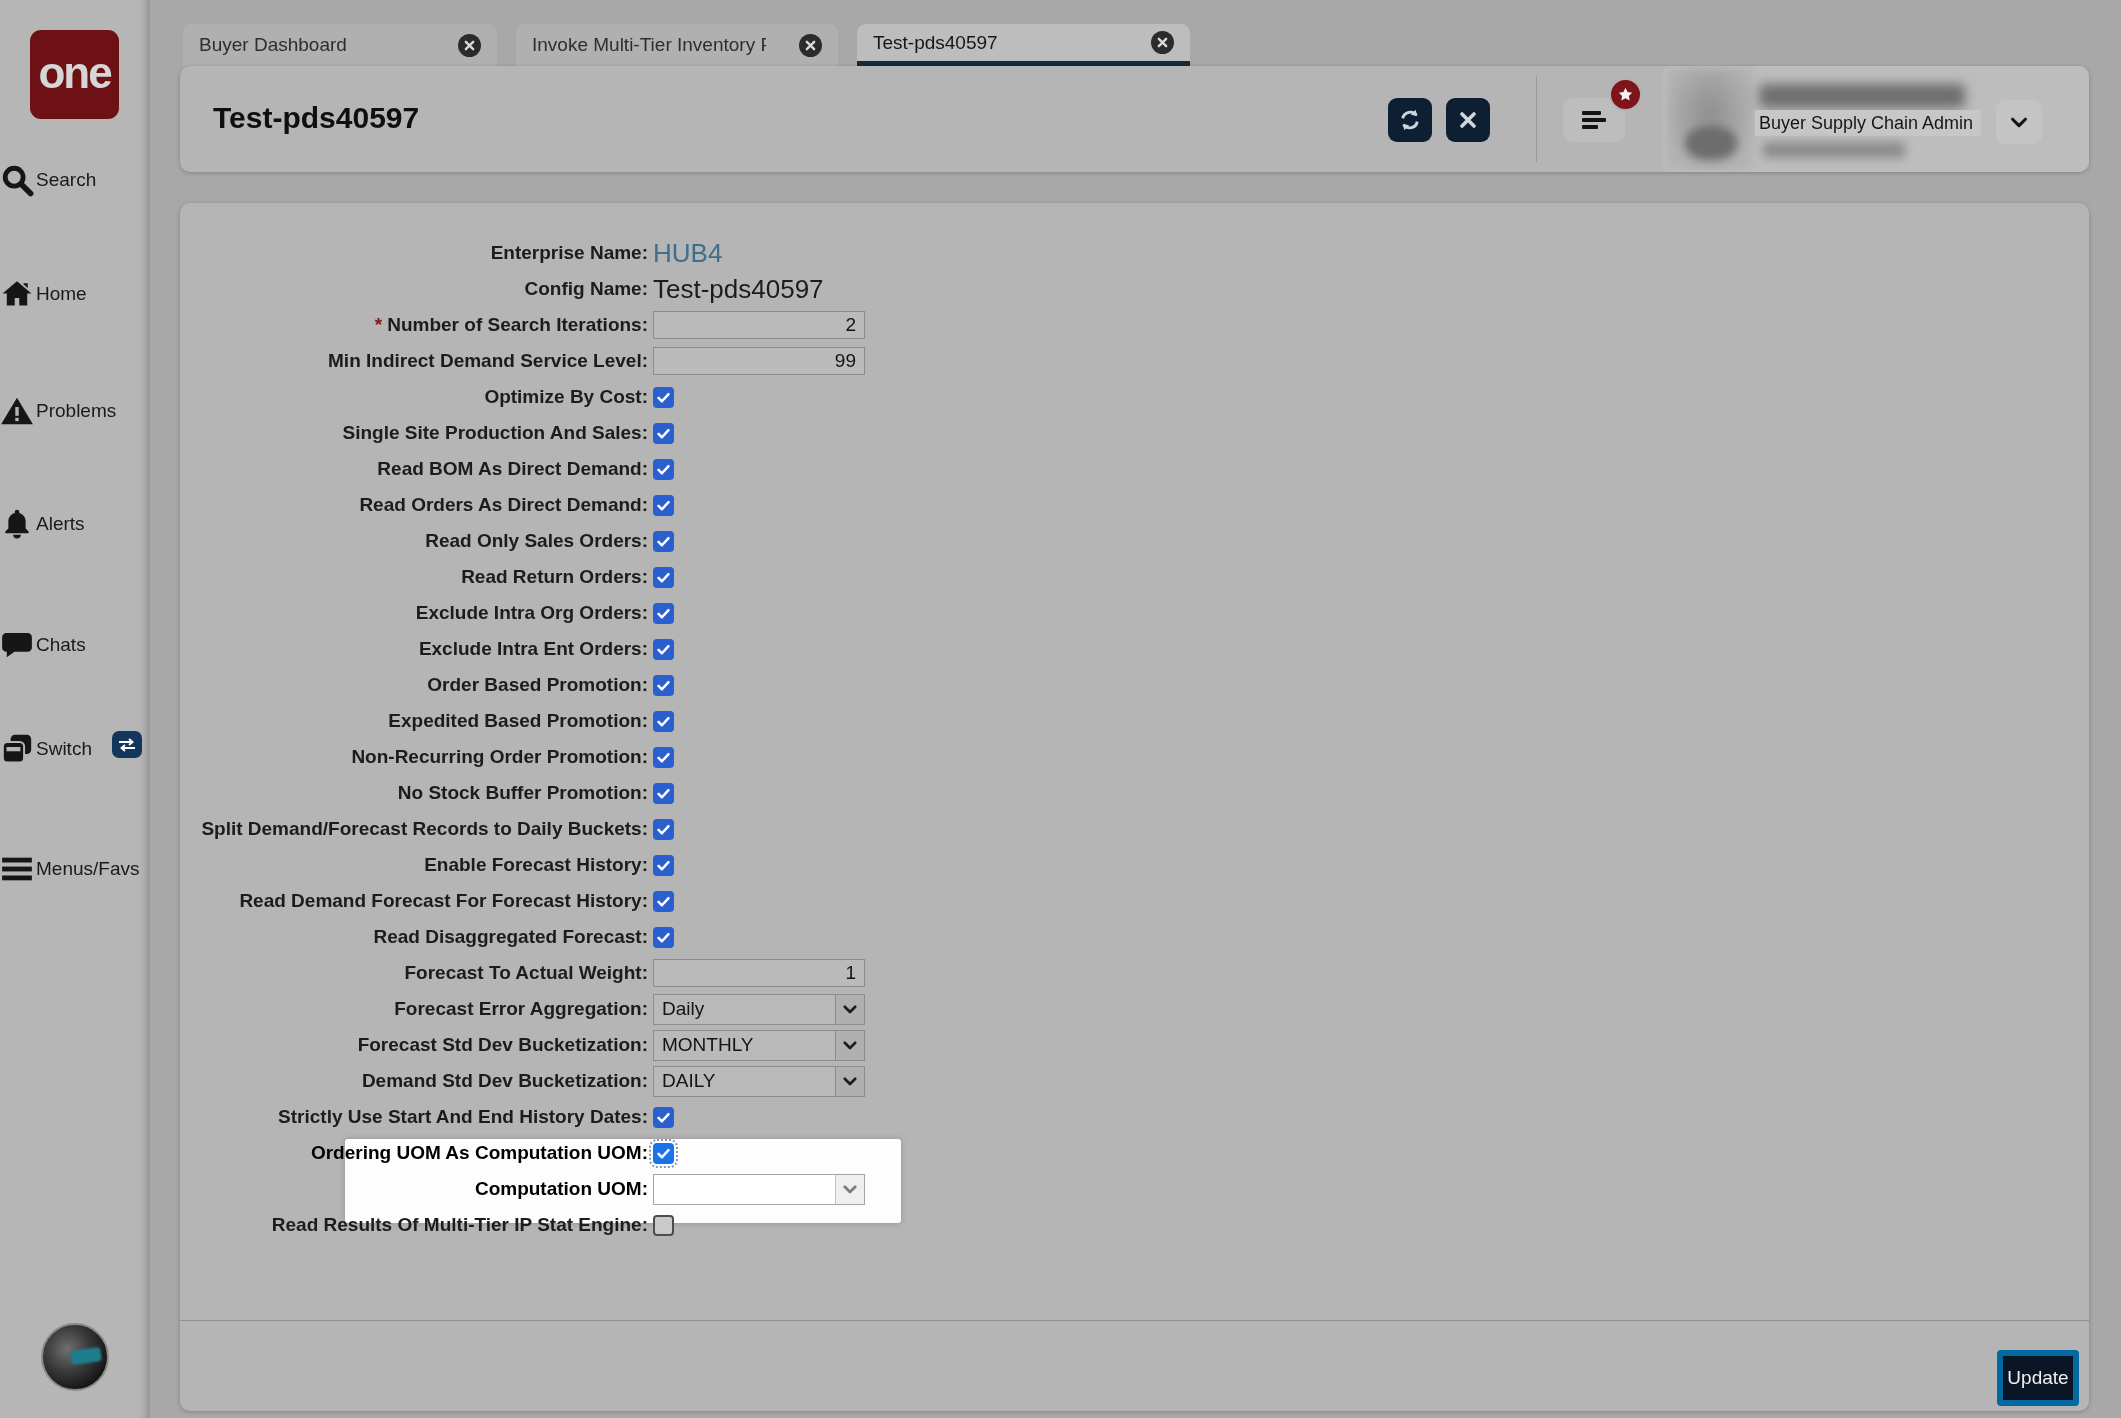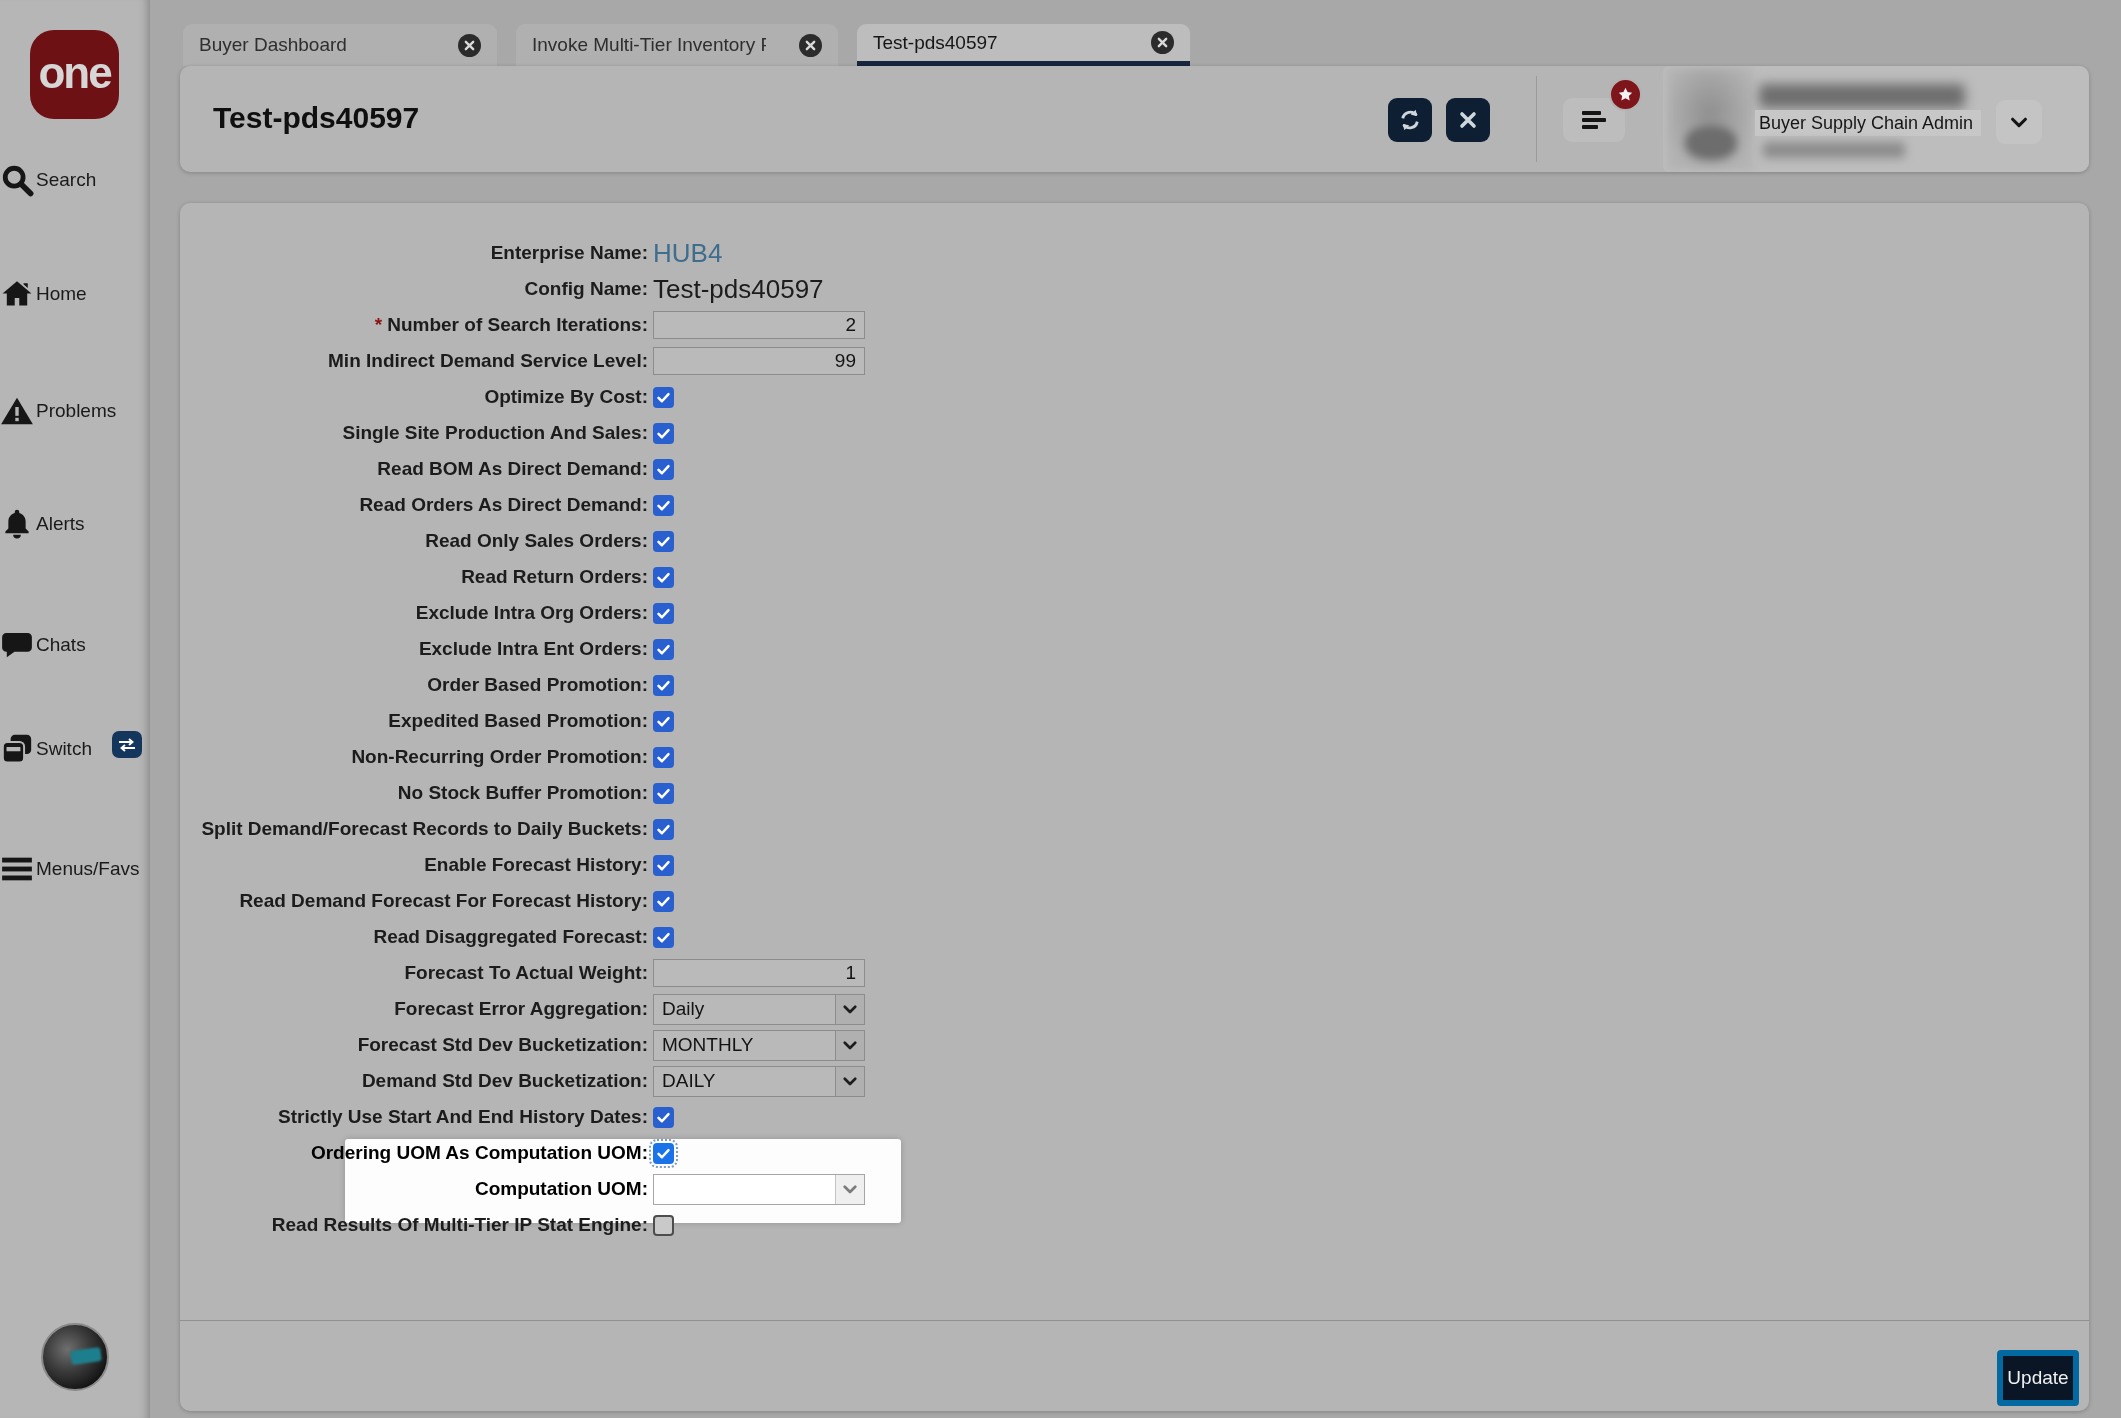--- a/index.html
+++ b/index.html
@@ -10,21 +10,21 @@
     -webkit-font-smoothing:antialiased;
   }
   
   .sidebar{
     position:absolute;left:0;top:0;width:150px;height:1418px;
     background:#b6b6b6;
     box-shadow:inset -10px 0 10px -8px rgba(0,0,0,.28);
   }
   .logo{
     position:absolute;left:30px;top:30px;width:89px;height:89px;
-    background:#6e1114;border-radius:24px;
+    background:#6e1114;border-radius:11px;
     display:flex;align-items:center;justify-content:center;
     color:#d6d6d6;font-size:44px;font-weight:bold;letter-spacing:-2px;
     padding-bottom:4px;box-sizing:border-box;
   }
   .side-item{
     position:absolute;width:150px;display:flex;flex-direction:row;
     align-items:center;gap:2px;color:#161616;cursor:pointer;
   }
   .side-item svg{width:34px;height:34px;display:block;}
   .side-label{font-size:19px;color:#1a1a1a;}

